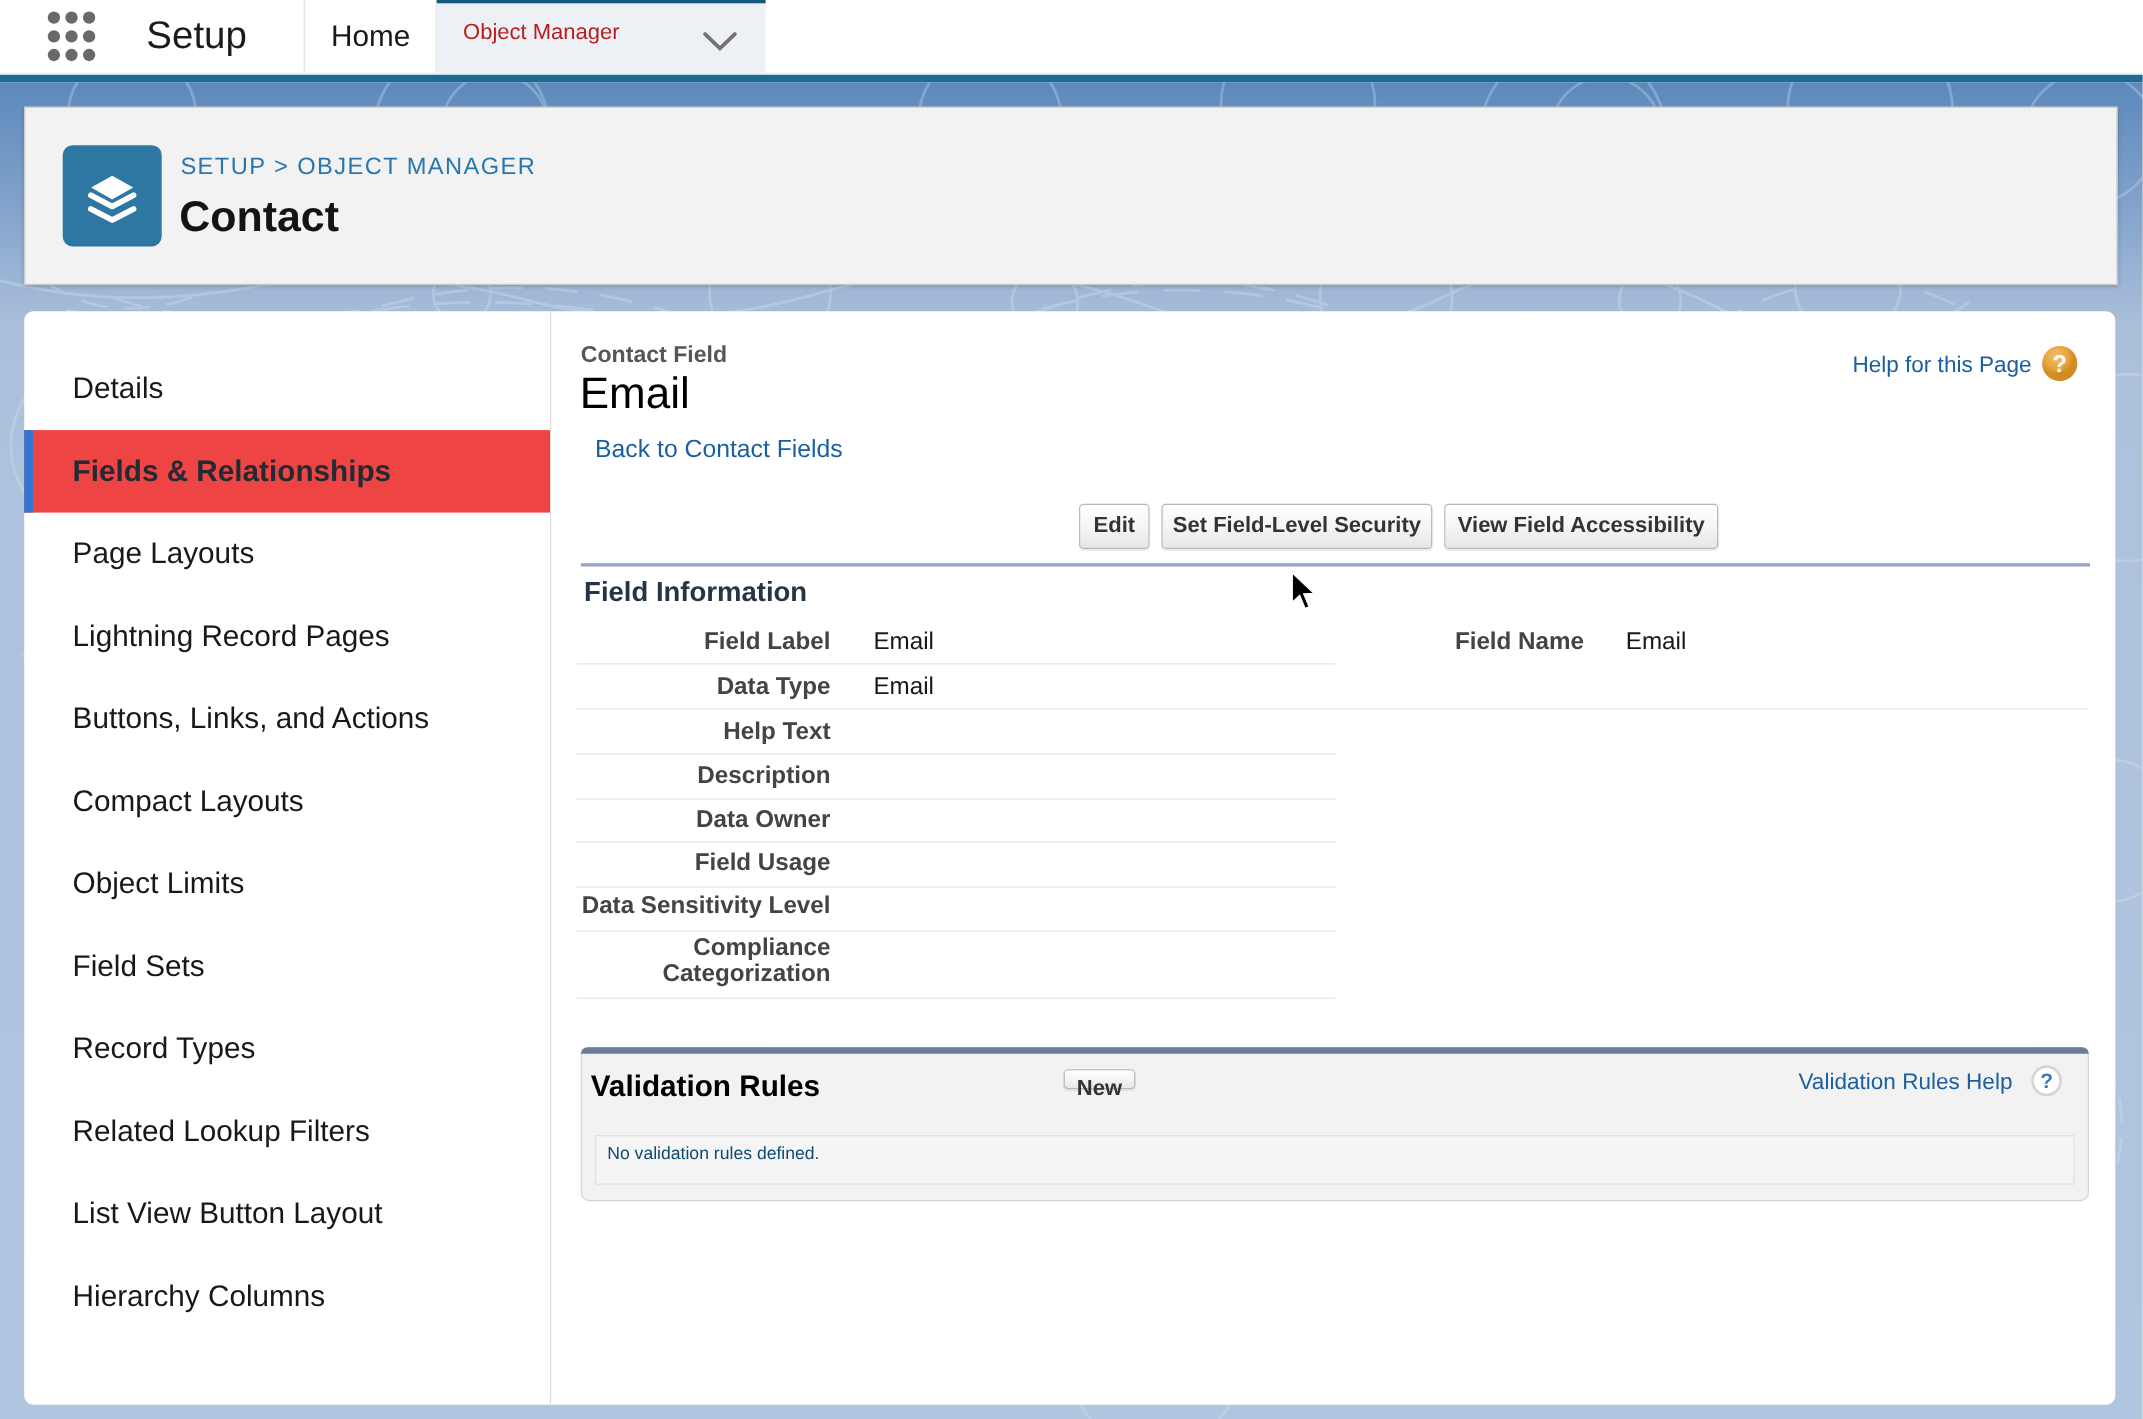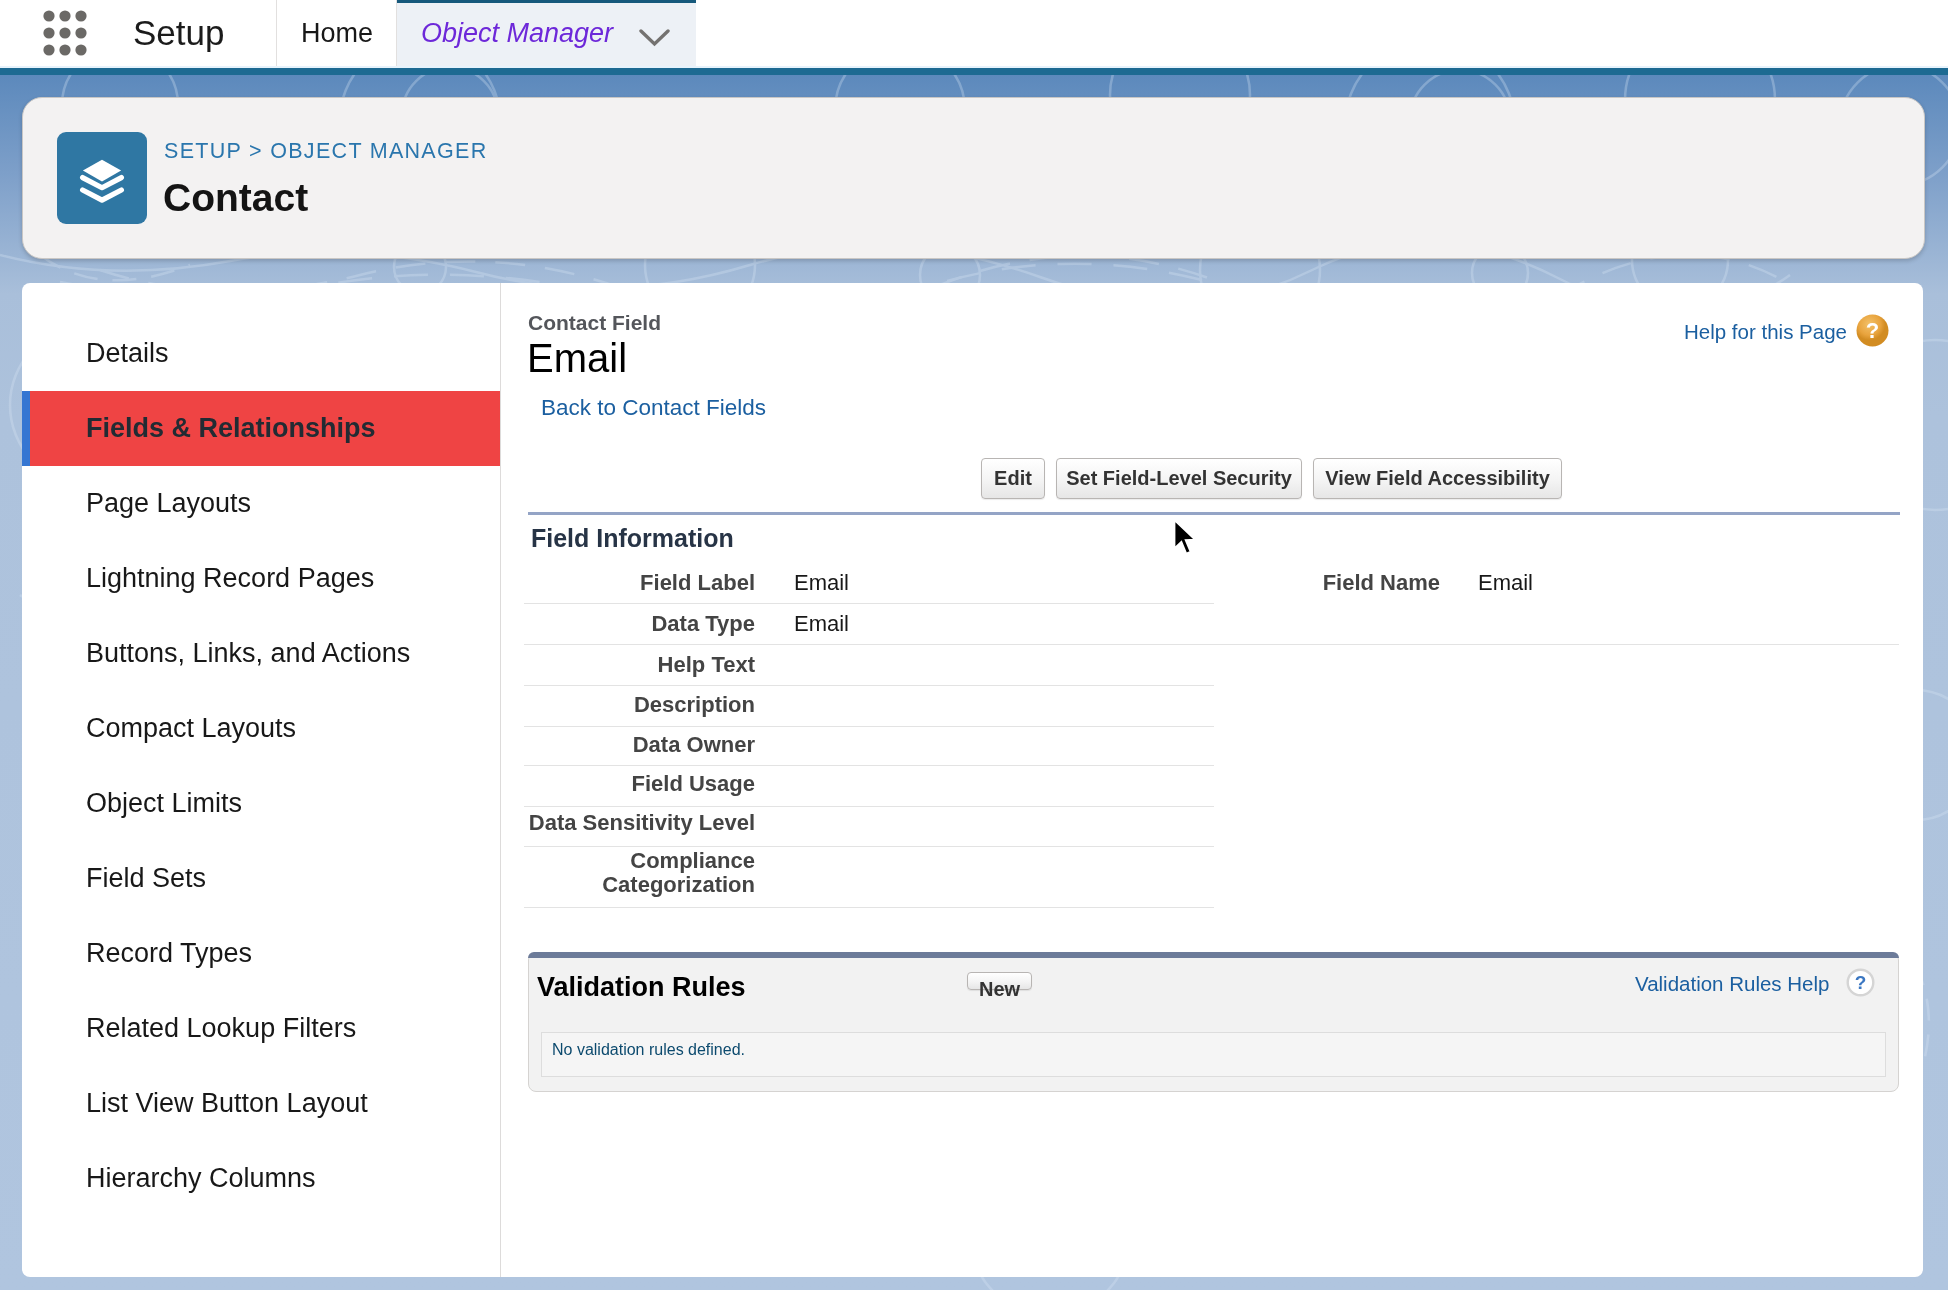--- a/index.html
+++ b/index.html
@@ -6,40 +6,40 @@
 html,body { width:1948px; height:1290px; overflow:hidden; }
 body { -webkit-font-smoothing:antialiased; font-family:"Liberation Sans", sans-serif; position:relative; background:#fff; }
 
 
 .topbar { position:absolute; left:0; top:0; width:1676px; height:68px; background:#fff; }
 .waffle { position:absolute; left:42px; top:10px; }
 .setup-txt { position:absolute; left:133px; top:13px; font-size:35px; color:#1b1b1b; }
 .tbdiv { position:absolute; top:0; width:1px; height:66px; background:#e2e0df; }
 .home-txt { position:absolute; left:301px; top:18px; font-size:27px; color:#181818; }
 .omtab { position:absolute; left:397px; top:0; width:299px; height:68px; background:#edf1f6; border-top:3px solid #16597c; }
-.om-txt { position:absolute; left:24px; top:15px; font-size:27px; color:#6d28d9;font-style:italic; }
+.om-txt { position:absolute; left:24px; top:15px; font-size:20px; color:#b91c1c; }
 .topbar-bottom { position:absolute; left:0; top:66px; width:1948px; height:2px; background:#e7f3fc; }
 
 
 .darkstrip { position:absolute; left:0; top:68px; width:1948px; height:7px; background:#1d6a92; }
 .bluebg { position:absolute; left:0; top:75px; width:1948px; height:1215px;
   background:linear-gradient(180deg,#5c89bc 0%, #7d9fc9 8%, #a9bfda 18%, #adc2dc 28%, #b0c5df 100%); }
 
 
 .headercard { position:absolute; left:22px; top:97px; width:1903px; height:162px; background:#f3f2f2;
-  border:1px solid #c9c7c5; border-radius:20px; box-shadow:0 2px 4px rgba(0,0,0,0.18); }
+  border:1px solid #c9c7c5; border-radius:0; box-shadow:0 2px 4px rgba(0,0,0,0.18); }
 .objicon { position:absolute; left:34px; top:34px; width:90px; height:92px; background:#2f77a3; border-radius:9px; }
 .crumbs { position:absolute; left:141px; top:41px; font-size:21.5px; letter-spacing:1.3px; color:#2a76ad; }
 .card-title { position:absolute; left:140px; top:78px; font-size:39px; font-weight:bold; color:#141414; }
 
 
 .panel { position:absolute; left:22px; top:283px; width:1901px; height:994px; background:#fff; border-radius:8px; }
 .sidebar-border { position:absolute; left:478px; top:0; width:1px; height:994px; background:#dddbda; }
 .nav { position:absolute; left:0; top:33px; width:478px; }
-.nav-item { position:relative; height:75px; line-height:75px; padding-left:64px; font-size:27px; color:#181818; white-space:nowrap; }
+.nav-item { position:relative; height:75px; line-height:75px; padding-left:44px; font-size:27px; color:#181818; white-space:nowrap; }
 .nav-sel { background:#ef4444; font-weight:bold; color:#222b33; }
 .nav-bar { position:absolute; left:0; top:0; width:8px; height:75px; background:#3576d2; }
 
 
 .abs { position:absolute; }
 a.lnk { color:#1b5fa0; text-decoration:none; }
 .btn { position:absolute; height:41px; border:1px solid #b8b5b3; border-radius:4px;
   background:linear-gradient(180deg,#ffffff 0%, #f4f4f4 55%, #e6e6e6 100%);
   font-size:20px; font-weight:bold; color:#333; text-align:center; box-shadow:0 1px 1px rgba(0,0,0,0.08); }
 .lbl { font-size:22px; font-weight:bold; color:#444; }

